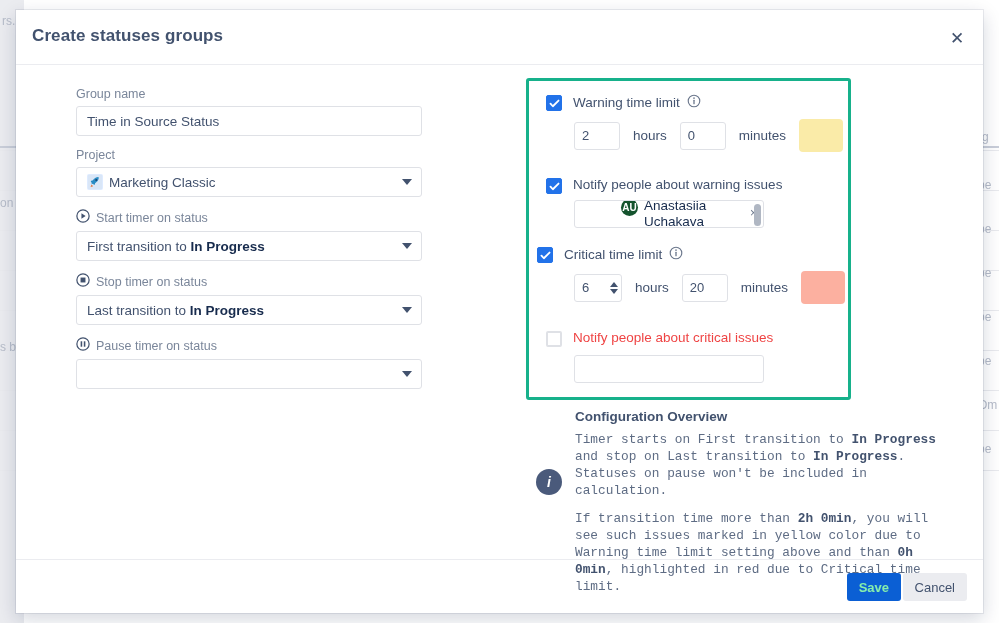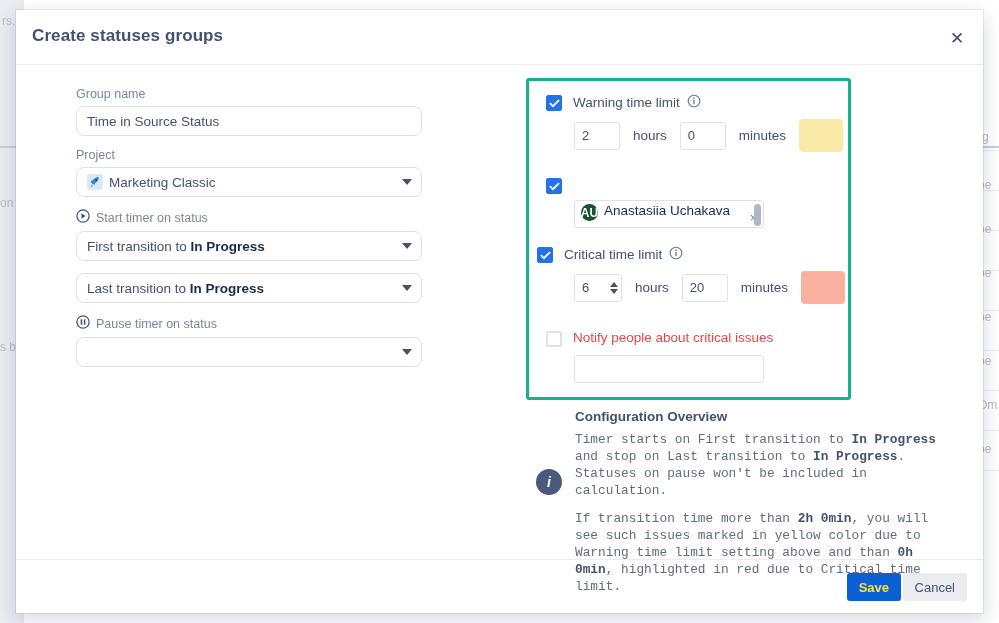--- a/index.html
+++ b/index.html
@@ -118,21 +118,21 @@
     border: none;
     font-size: 13px;
     font-weight: bold;
     cursor: pointer;
     font-family: "Liberation Sans", sans-serif;
     padding: 0 12px;
   }
   #save-button {
     right: 82px;
     background: #0b5fd4;
-    color: #fde047;
+    color: #86efac;
   }
   #cancel-button {
     right: 16px;
     background: #ebecf0;
     color: #42526e;
     font-weight: normal;
   }
 
   
   #left-col {
@@ -148,21 +148,21 @@
     display: flex;
     align-items: center;
     gap: 6px;
   }
   .field-label.plain { display: block; }
   .txt-input, .sel-input {
     width: 346px;
     height: 30px;
     box-sizing: border-box;
     border: 1px solid #dfe1e6;
-    border-radius: 8px;
+    border-radius: 3px;
     background: #ffffff;
     font-size: 13.5px;
     color: #42526e;
     padding: 0 10px;
     font-family: "Liberation Sans", sans-serif;
     outline: none;
   }
   .sel-input {
     position: relative;
     display: flex;
@@ -306,27 +306,28 @@
     display: flex;
     align-items: flex-start;
     gap: 6px;
     width: 100%;
   }
   .user-avatar {
     width: 17px; height: 17px;
     border-radius: 50%;
     background: #14532d;
     color: #ffffff;
-    font-size: 12px;
+    font-size: 10px;
     font-weight: bold;
     display: flex;
     align-items: center;
     justify-content: center;
     flex: none;
     margin-top: 1px;
+    margin-left: 40px;
   }
   .user-name {
     font-size: 13.5px;
     color: #172b4d;
     line-height: 16px;
     flex: 1;
   }
   .chip-x {
     font-size: 12px;
     color: #6b778c;
@@ -469,20 +470,29 @@
         </div>
         <div class="sel-input">
           <span class="sel-text">
             <span>First transition to</span>&nbsp;<b>In Progress</b>
           </span>
           <span class="caret"></span>
         </div>
       </div>
 
       <div class="field-block">
+        <div class="field-label">
+          <span class="circ-icon">
+            <svg width="14" height="14" viewBox="0 0 16 16">
+              <circle cx="8" cy="8" r="7" fill="none" stroke="#42526e" stroke-width="1.4"></circle>
+              <rect x="5.2" y="5.2" width="5.6" height="5.6" fill="#42526e"></rect>
+            </svg>
+          </span>
+          <span>Stop timer on status</span>
+        </div>
         <div class="sel-input">
           <span class="sel-text">
             <span>Last transition to</span>&nbsp;<b>In Progress</b>
           </span>
           <span class="caret"></span>
         </div>
       </div>
 
       <div class="field-block">
         <div class="field-label">
@@ -532,20 +542,21 @@
           <span class="unit">minutes</span>
           <span class="swatch" id="warning-swatch" style="background: rgb(250, 235, 168);"></span>
         </div>
 
         <div class="limit-row" style="left:17px; top:96px;">
           <span class="cbx on">
             <svg width="11" height="11" viewBox="0 0 12 12">
                 <path d="M1.6 6.2l2.6 2.8L10.4 2.8" fill="none" stroke="#fff" stroke-width="2" stroke-linecap="round" stroke-linejoin="round"></path>
               </svg>
           </span>
+          <span class="row-label">Notify people about warning issues</span>
         </div>
 
         <div class="user-picker" style="position:absolute; left:45px; top:119px;">
           <span class="user-chip">
             <span class="user-avatar">AU</span>
             <span class="user-name">Anastasiia Uchakava</span>
             <span class="chip-x">×</span>
           </span>
           <span class="picker-scroll"></span>
         </div>

